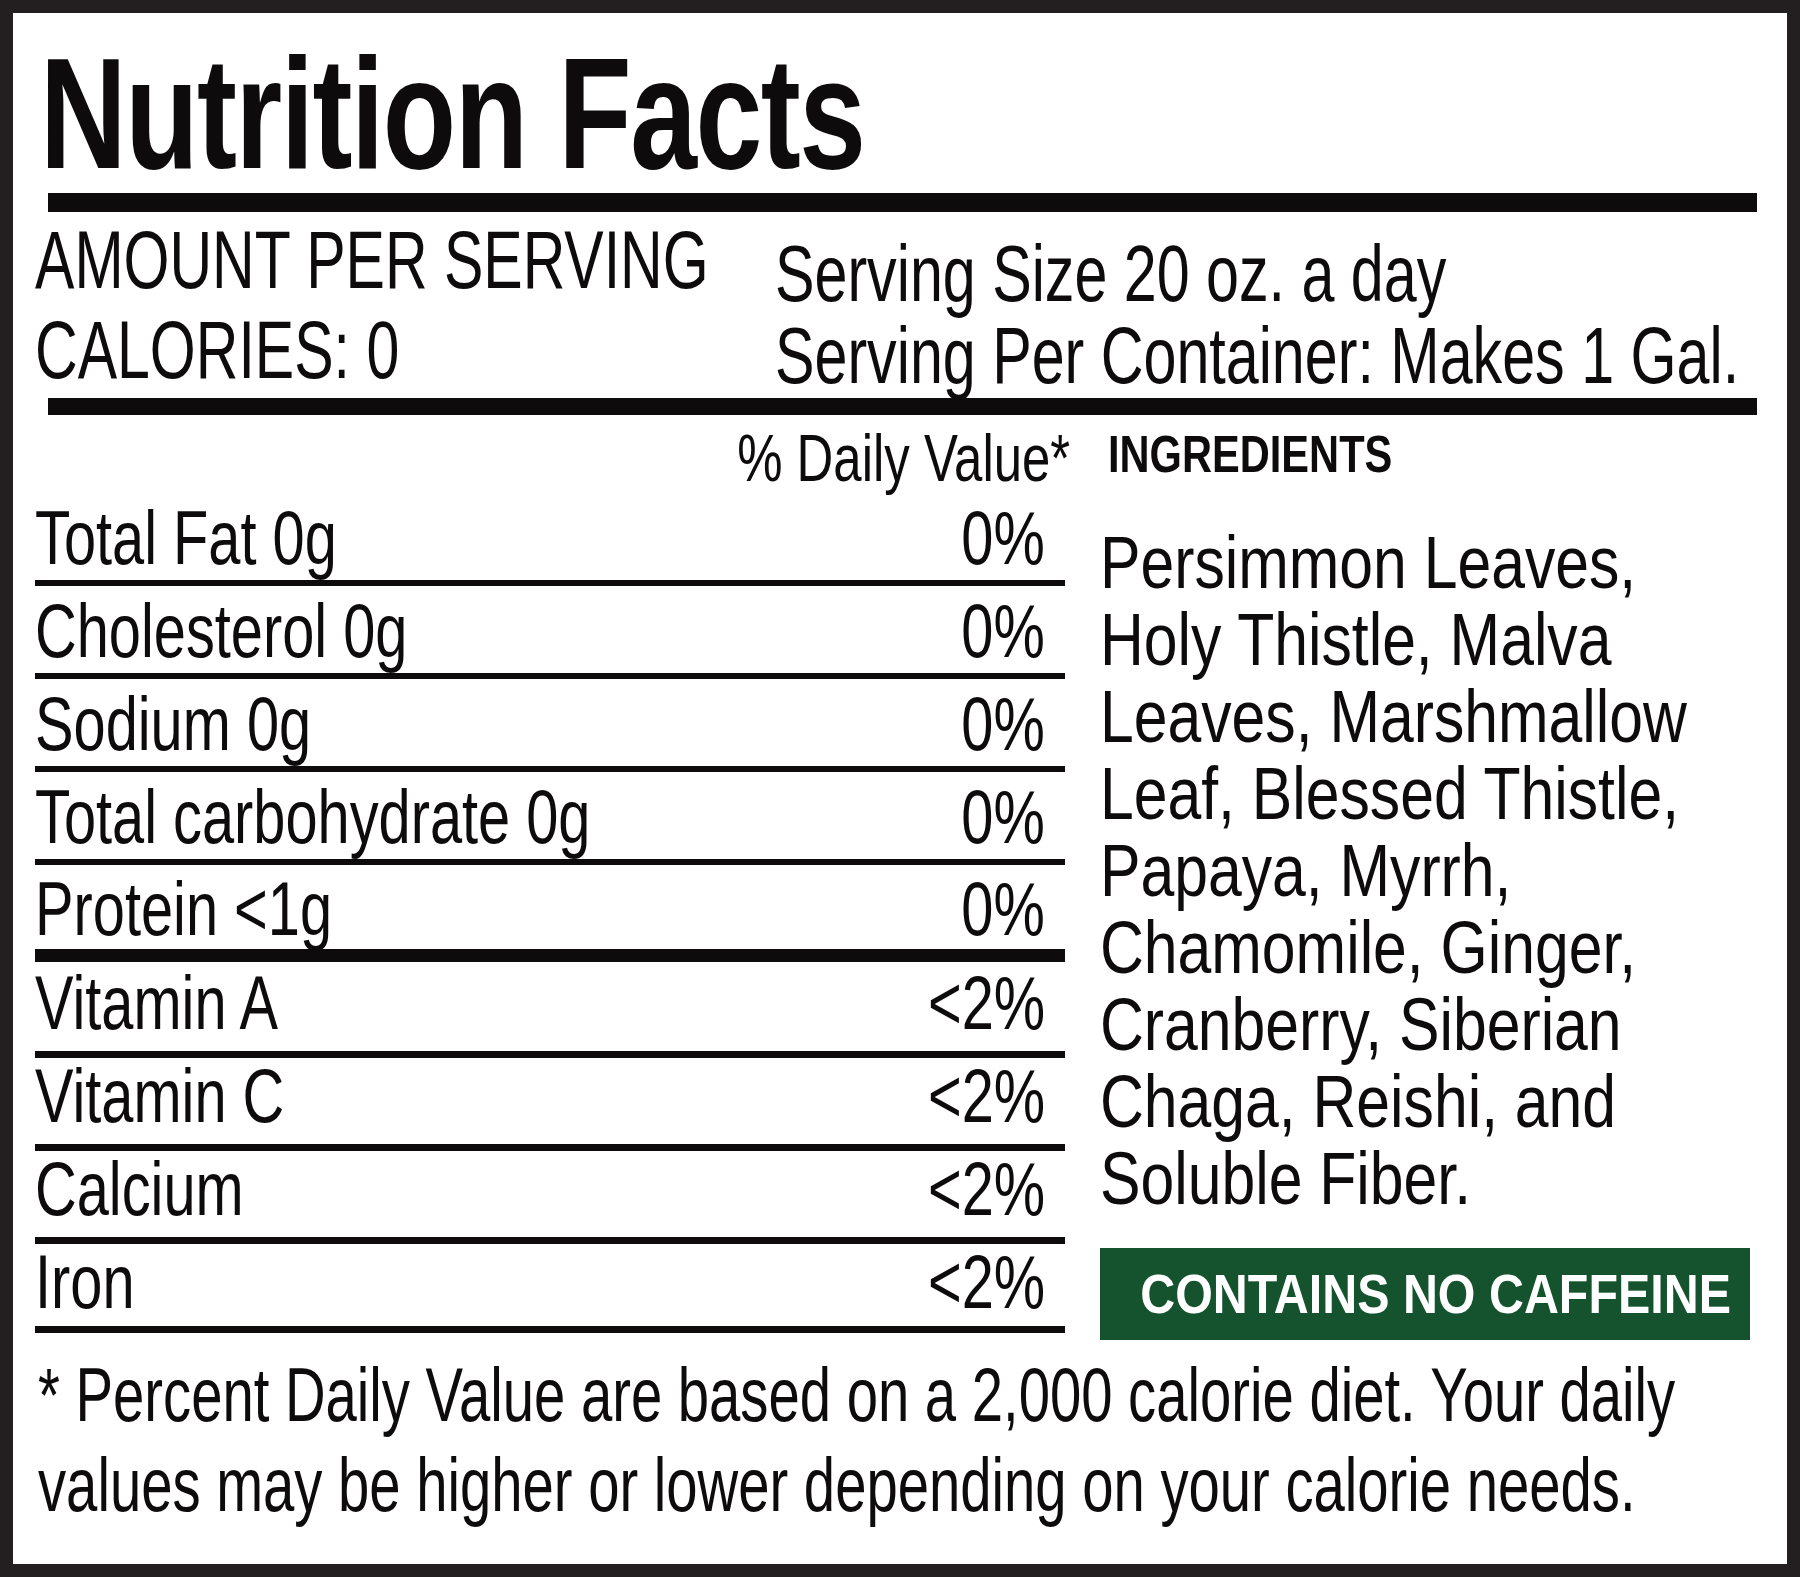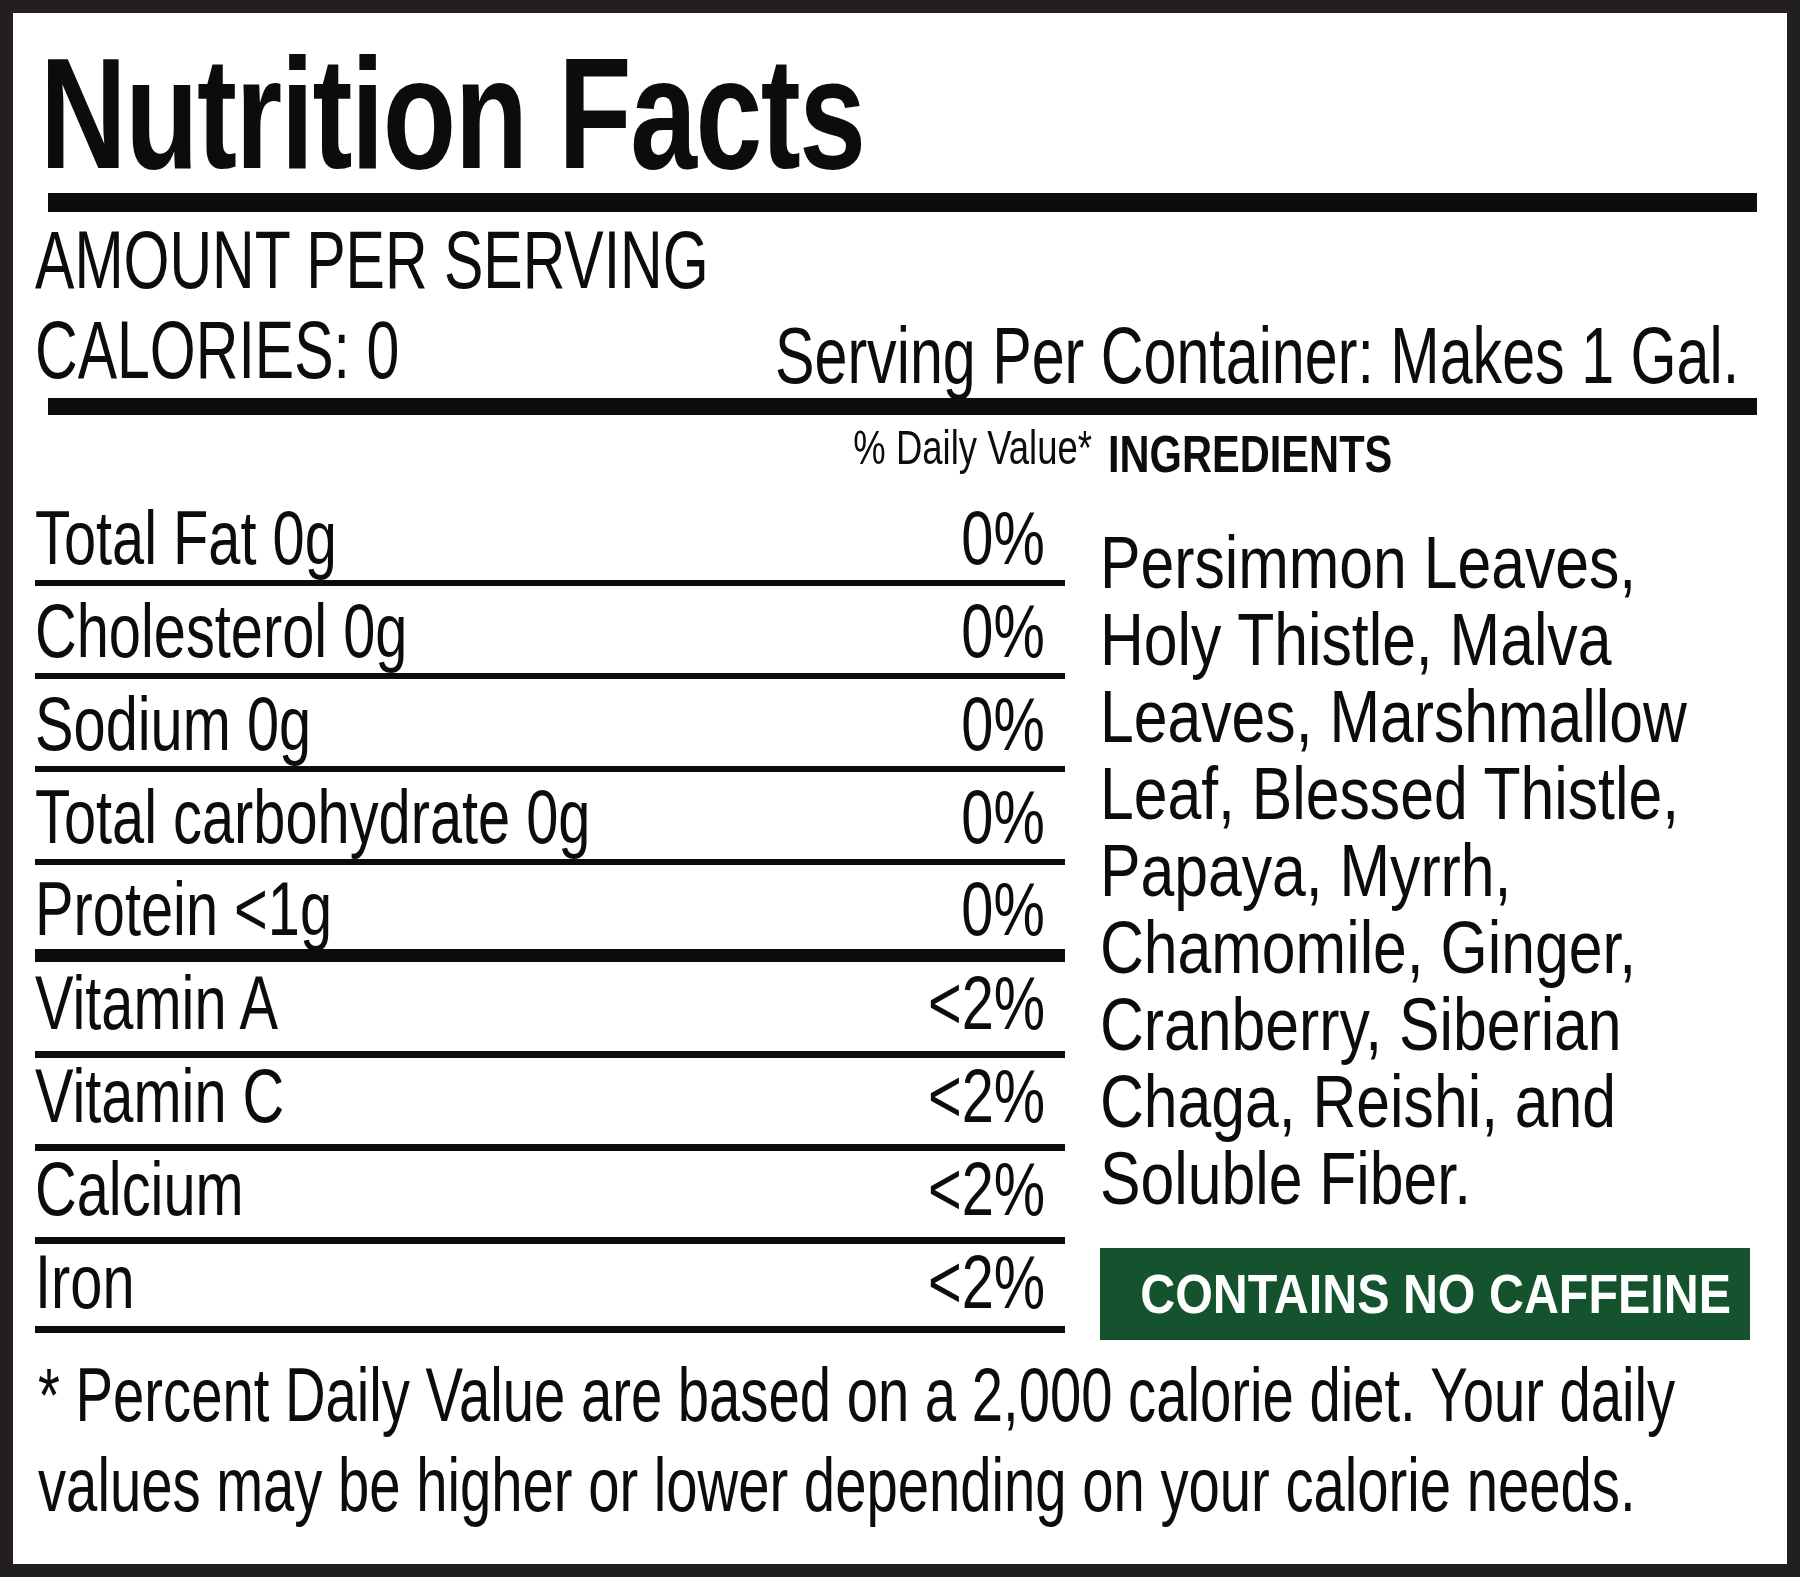--- a/index.html
+++ b/index.html
@@ -28,21 +28,21 @@
   .bar-mid    { position:absolute; left:48px; top:398px; width:1709px; height:17px; background:#0d0b0c; }
 
   .amount     { left:35px;  top:219px; font-size:82px; }
   .amount .sx { transform:scaleX(0.72); }
   .calories   { left:35px;  top:309px; font-size:82px; }
   .calories .sx { transform:scaleX(0.72); }
   .ssize      { left:775px; top:234px; font-size:80px; }
   .scontainer { left:775px; top:316px; font-size:80px; }
   .ssize .sx, .scontainer .sx { transform:scaleX(0.74); }
 
-  .dvheader   { right:708px; top:424px; font-size:48px; }
+  .dvheader   { right:730px; top:424px; font-size:67px; }
   .dvheader .sxr { transform:scaleX(0.76); }
 
   .nlabel { left:35px; font-size:76px; }
   .nvalue { right:755px; font-size:76px; }
   .nlabel .sx  { transform:scaleX(0.76); }
   .nvalue .sxr { transform:scaleX(0.76); }
 
   .n0 { top:500px; } .n1 { top:593px; } .n2 { top:686px; } .n3 { top:779px; } .n4 { top:871px; }
   .v0 { top:965px; } .v1 { top:1058px; } .v2 { top:1151px; } .v3 { top:1244px; }
 
@@ -78,20 +78,23 @@
   <div class="frame"></div>
 
   <div class="t title">
     <span class="sx">Nutrition Facts</span>
   </div>
 
   <div class="bar-top"></div>
 
   <div class="t amount">
     <span class="sx">AMOUNT PER SERVING</span>
+  </div>
+  <div class="t ssize">
+    <span class="sx">Serving Size 20 oz. a day</span>
   </div>
   <div class="t calories">
     <span class="sx">CALORIES: 0</span>
   </div>
   <div class="t scontainer">
     <span class="sx">Serving Per Container: Makes 1 Gal.</span>
   </div>
 
   <div class="bar-mid"></div>
 

